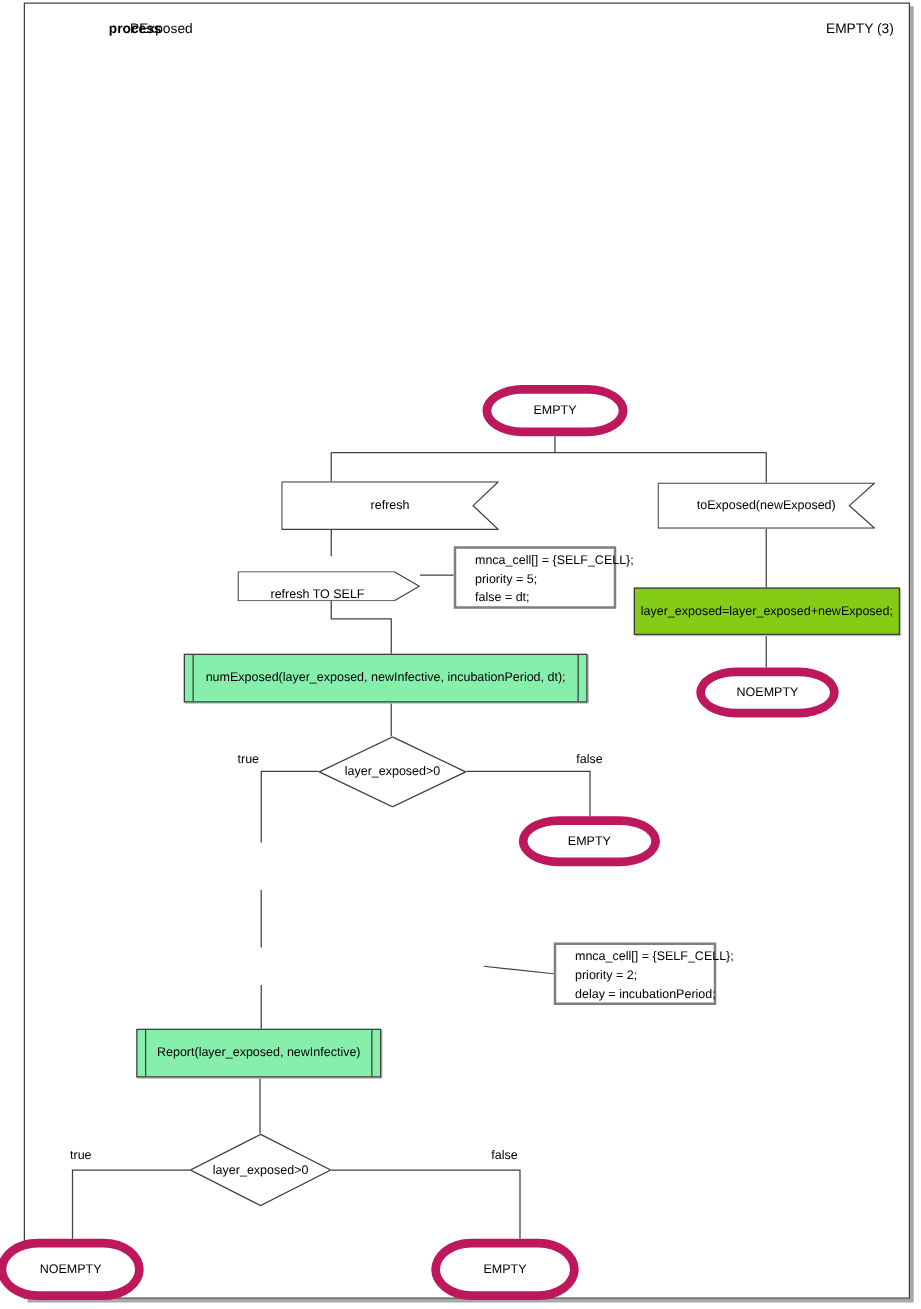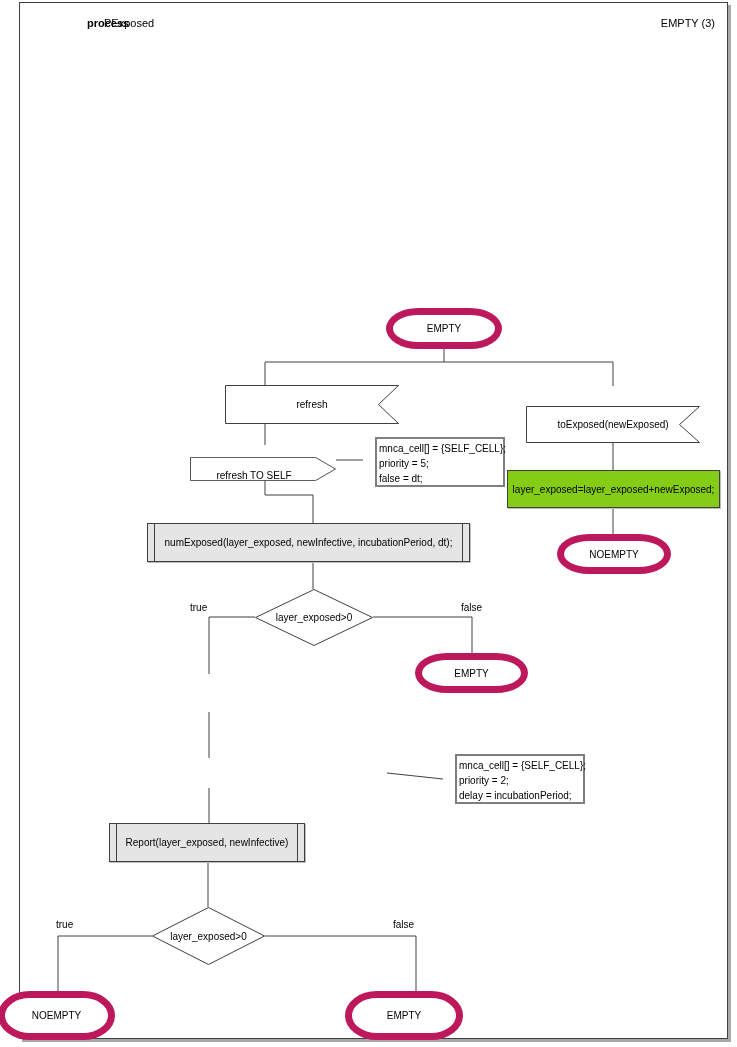--- a/index.html
+++ b/index.html
@@ -11,28 +11,28 @@
   .hdr { position:absolute; top:17px; font-size:11px; white-space:nowrap; }
   .hdr.kind { left:43px; font-weight:bold;padding-left:44px; }
   .hdr.name { left:104px; }
   .hdr.status { right:22px; }
   svg.connectors { position:absolute; left:0; top:0; width:737px; height:1047px; }
   svg.connectors * { stroke:#404040; stroke-width:1; fill:none; }
   .shape { position:absolute; display:flex; align-items:center; justify-content:center;
     font-size:10px; text-align:center; line-height:1.1; }
   .state { background:#fff; border:7px solid #be185d; border-radius:32px / 50%; }
   .rect { background:#84cc16; border:1px solid #3f3f3f; box-shadow:1px 1px 0 #bdbdbd; }
-  .subproc { background:#e5e5e5; border:1px solid #3f3f3f; box-shadow:1px 1px 0 #bdbdbd; }
+  .subproc { background:#86efac; border:1px solid #3f3f3f; box-shadow:1px 1px 0 #bdbdbd; }
   .subproc .innerlines { position:absolute; left:6px; right:6px; top:0; bottom:0;
     border-left:1px solid #3f3f3f; border-right:1px solid #3f3f3f; pointer-events:none; }
   .polyshape svg { position:absolute; left:0; top:0; width:100%; height:100%; }
   .polyshape polygon { fill:#ffffff; stroke:#3f3f3f; stroke-width:1; }
   .polyshape .lbl { position:relative; z-index:1; width:100%; }
   .note { position:absolute; background:#fff; border:2px solid #7f7f7f;
-    font-size:10px; line-height:15px; padding:2px 2px; text-align:left; white-space:nowrap;margin-left:12px; }
+    font-size:10px; line-height:15px; padding:2px 15px; text-align:left; white-space:nowrap; }
   .branch-label { position:absolute; font-size:10px; white-space:nowrap; }
   .small-text { font-size:9px; }
 </style>
 </head>
 <body>
 
 <div class="canvas">
 
   <div class="page-frame"></div>
 
@@ -65,21 +65,21 @@
     <span>EMPTY</span>
   </div>
 
   <div class="shape polyshape" style="left:225px; top:385px; width:174px; height:39px;">
     <svg viewBox="0 0 174 39" preserveAspectRatio="none">
       <polygon points="0.5,0.5 173.5,0.5 153.5,19.5 173.5,38.5 0.5,38.5"></polygon>
     </svg>
     <span class="lbl">refresh</span>
   </div>
 
-  <div class="shape polyshape" style="left:526px; top:406px; width:174px; height:37px;">
+  <div class="shape polyshape" style="left:526px; top:386px; width:174px; height:37px;">
     <svg viewBox="0 0 174 37" preserveAspectRatio="none">
       <polygon points="0.5,0.5 173.5,0.5 153.5,18.5 173.5,36.5 0.5,36.5"></polygon>
     </svg>
     <span class="lbl">toExposed(newExposed)</span>
   </div>
 
   <div class="shape polyshape" style="left:190px; top:457px; width:146px; height:24px;align-items:flex-end;">
     <svg viewBox="0 0 146 29" preserveAspectRatio="none">
       <polygon points="0.5,0.5 125.5,0.5 145.5,14.5 125.5,28.5 0.5,28.5"></polygon>
     </svg>

